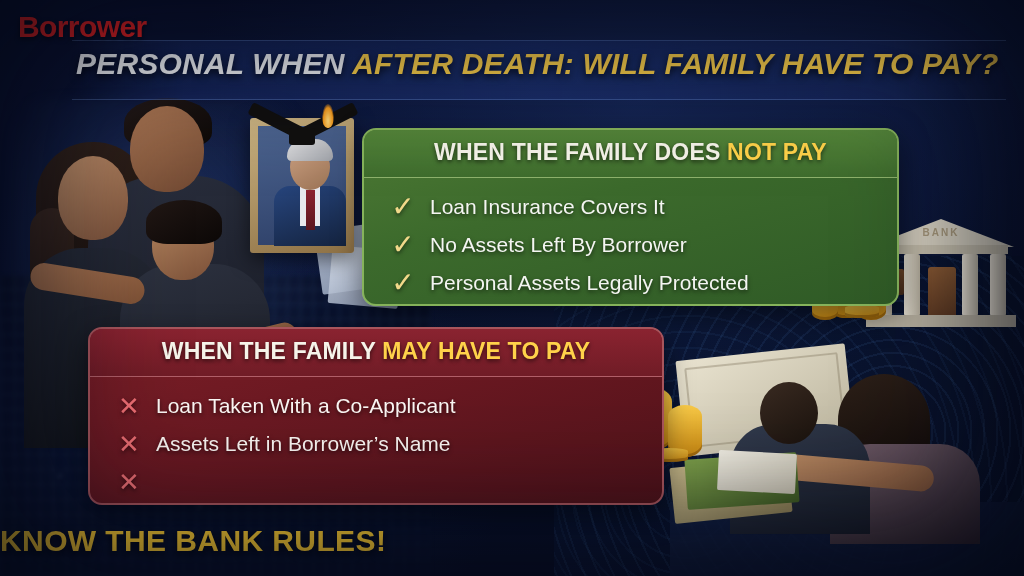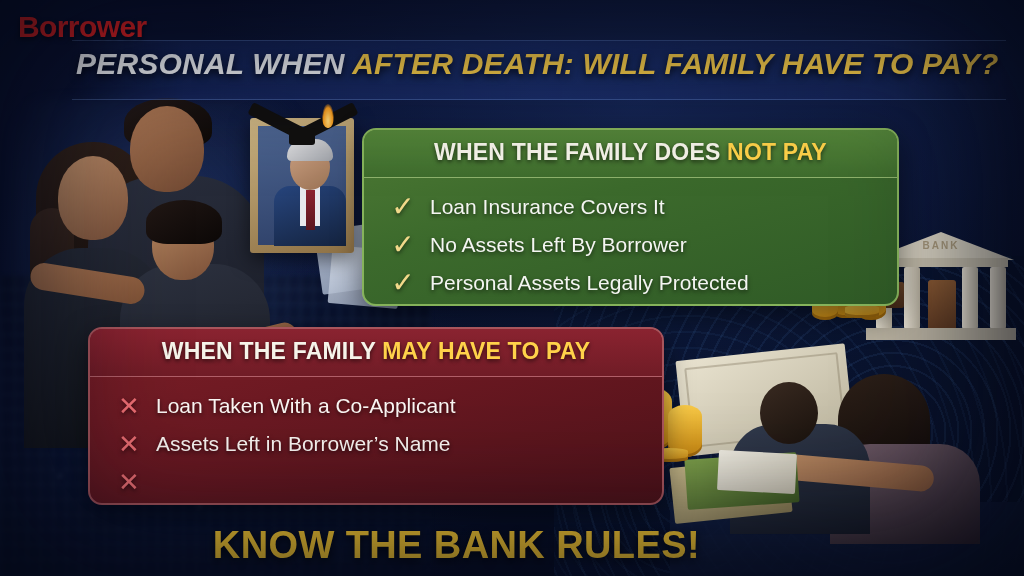--- a/index.html
+++ b/index.html
@@ -98,21 +98,21 @@
   .rb3{ left:48px; top:16px; width:26px; height:17px; border-radius:7px; }
   .candle{ position:absolute; left:322px; top:6px; width:12px; height:24px;
     background:radial-gradient(ellipse at 50% 70%, #ffd978, #f59a1d 55%, rgba(245,154,29,0) 75%);
     border-radius:50% 50% 45% 45%; filter:blur(.6px);}
   .docs{ position:absolute; left:318px; top:128px; width:74px; height:64px;
     background:linear-gradient(150deg,#c9d4e6,#7e8ca6); transform:rotate(-8deg); border-radius:2px; opacity:.9;}
   .docs2{ position:absolute; left:330px; top:150px; width:70px; height:58px;
     background:linear-gradient(150deg,#dfe6f1,#93a0b8); transform:rotate(5deg); border-radius:2px; opacity:.85;}
 
   
-  .art-bank{ position:absolute; left:866px; top:232px; width:150px; height:110px; }
+  .art-bank{ position:absolute; left:866px; top:219px; width:150px; height:110px; }
   .bank-roof{ position:absolute; left:2px; top:0; width:146px; height:0;
     border-left:73px solid transparent; border-right:73px solid transparent; border-bottom:28px solid #d9d3c2; }
   .bank-arch{ position:absolute; left:8px; top:26px; width:134px; height:9px; background:#c7c0ad; }
   .bank-col{ position:absolute; top:35px; width:16px; height:62px;
     background:linear-gradient(90deg,#efe9da,#b8b1a0); border-radius:2px; }
   .bank-base{ position:absolute; left:0; top:96px; width:150px; height:12px; background:#b9b2a1; }
   .bank-door{ position:absolute; left:62px; top:48px; width:28px; height:48px;
     background:linear-gradient(160deg,#8a5a33,#5a3720); border-radius:3px 3px 0 0; }
   .bank-win{ position:absolute; top:50px; width:20px; height:26px;
     background:linear-gradient(160deg,#7d5130,#4b2e1a); border-radius:2px; }
@@ -196,22 +196,22 @@
 
   .panel-red{ left:88px; top:327px; width:576px; height:178px;
     background:linear-gradient(165deg,#7d1f28 0%,#6b1922 42%,#4e1219 100%);
     border:2px solid #a8555c; }
   .panel-red .panel-head{ background:linear-gradient(180deg,#8a2330,#701c26);
     border-bottom:1px solid rgba(235,185,190,.40); }
   .panel-red .mark{ color:#ef6f74; font-size:26px; }
   .panel-red .row .txt{ color:#fbf7f4; }
 
   .footer{
-    position:absolute; left:0; top:524px; width:700px; text-align:right; z-index:9;
-    font-size:38px; font-weight:bold; color:#ffcf33; letter-spacing:.4px;
+    position:absolute; left:0; top:524px; width:700px; text-align:left; z-index:9;
+    font-size:30px; font-weight:bold; color:#ffcf33; letter-spacing:.4px;
     text-shadow:0 3px 8px rgba(0,0,0,.8);
   }
 
   .vignette{ position:absolute; inset:0; z-index:20; pointer-events:none;
     box-shadow:inset 0 0 130px 40px rgba(3,6,16,.72); }
 </style>
 </head>
 <body>
 
 <div class="stage">

